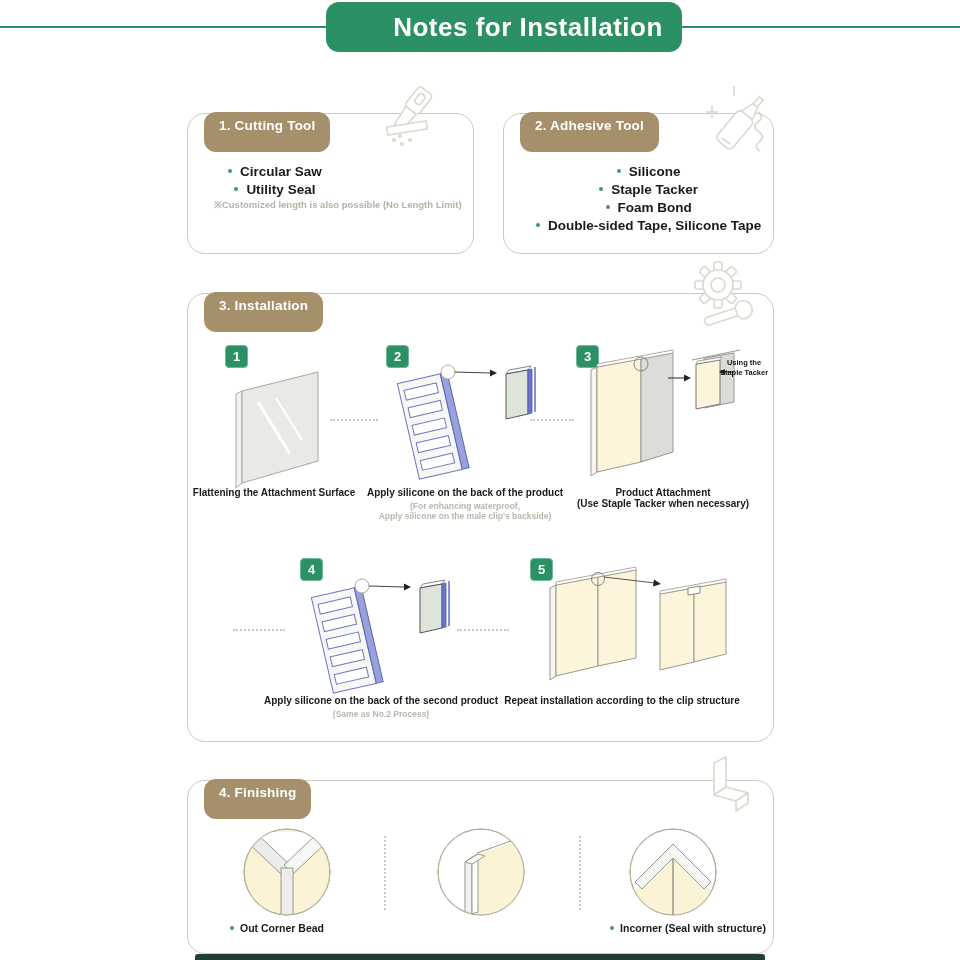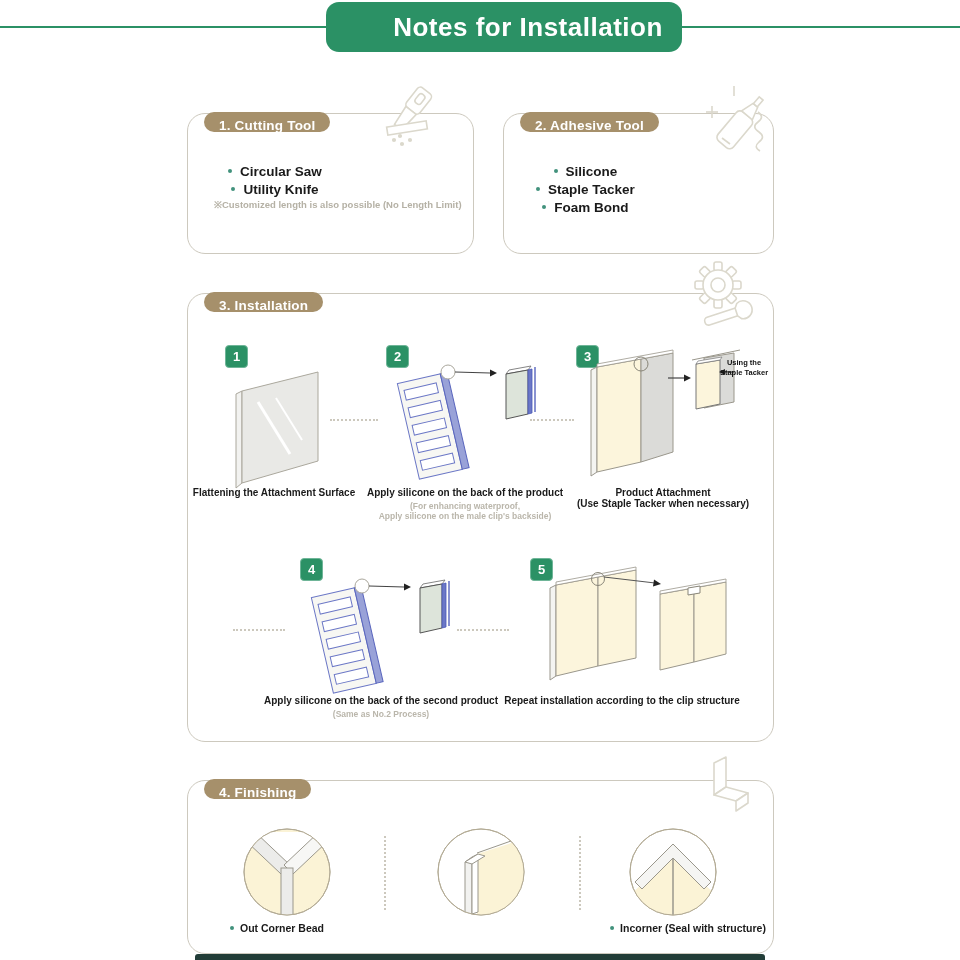--- a/index.html
+++ b/index.html
@@ -1,21 +1,21 @@
 <!DOCTYPE html>
 <html><head>
 <meta charset="utf-8">
 <style>
   html,body{margin:0;padding:0;}
   body{width:960px;height:960px;background:#fff;font-family:"Liberation Sans",sans-serif;position:relative;overflow:hidden;}
   .page{position:absolute;left:0;top:0;width:960px;height:960px;}
   .header-line{position:absolute;left:0;top:26px;width:960px;border-top:2px solid #2b9165;}
   .header-badge{position:absolute;left:326px;top:2px;width:308px;height:50px;background:#2b9165;border-radius:13px;color:#fff;font-size:26px;font-weight:bold;text-align:center;line-height:50px;letter-spacing:0.5px;padding-left:48px;}
   .box{position:absolute;border:1.5px solid #cdc9be;border-radius:18px;background:#fff;}
-  .sec-label{position:absolute;left:16px;top:-2px;height:20px;line-height:28px;padding:0 15px;background:#a6906b;color:#fff;font-weight:bold;font-size:13.5px;border-radius:12px;letter-spacing:0.2px;}
+  .sec-label{position:absolute;left:16px;top:-2px;height:40px;line-height:28px;padding:0 15px;background:#a6906b;color:#fff;font-weight:bold;font-size:13.5px;border-radius:12px;letter-spacing:0.2px;}
   .list{position:absolute;}
   .item{display:flex;align-items:center;gap:8px;font-weight:bold;font-size:13.5px;color:#1a1a1a;height:18px;justify-content:center;}
   .dot{width:4px;height:4px;border-radius:50%;background:#41927c;flex:none;}
   .note{position:absolute;color:#b5b1a5;font-size:9.5px;font-weight:bold;white-space:nowrap;}
   .icon{position:absolute;}
   .badge{position:absolute;width:21px;height:21px;background:#2b9165;border:1px solid #6fb598;border-radius:4px;color:#fff;font-weight:bold;font-size:13px;text-align:center;line-height:21px;}
   .caption{position:absolute;transform:translateX(-50%);white-space:nowrap;font-weight:bold;font-size:10px;color:#1a1a1a;}
   .subcaption{position:absolute;transform:translateX(-50%);white-space:nowrap;font-weight:bold;font-size:8.5px;color:#bab6ab;}
   .hdots{position:absolute;border-top:2px dotted #ccc8bd;height:0;}
   .vdots{position:absolute;border-left:2px dotted #ccc8bd;width:0;}
@@ -34,21 +34,21 @@
 
   <div class="box" style="left:187px;top:113px;width:285px;height:139px;">
     <div class="sec-label">1. Cutting Tool</div>
     <div class="list" style="left:40px;top:48px;">
       <div class="item">
           <span class="dot"></span>
           <span>Circular Saw</span>
         </div>
       <div class="item">
           <span class="dot"></span>
-          <span>Utility Knife</span>
+          <span>Utility Seal</span>
         </div>
     </div>
     <div class="note" style="left:26px;top:84px;">※Customized length is also possible (No Length Limit)</div>
   </div>
   <svg class="icon" style="left:372px;top:84px;" width="78" height="74" viewBox="0 0 78 74">
     <g stroke="#dbd8cc" stroke-width="1.6" fill="#fff">
       <g transform="rotate(38 40 26)">
         <rect x="31" y="2" width="17" height="25" rx="4"></rect>
         <rect x="36" y="7" width="7" height="11" rx="3"></rect>
         <polygon points="33,27 46,27 44,48 35,48"></polygon>
@@ -68,20 +68,24 @@
           <span class="dot"></span>
           <span>Silicone</span>
         </div>
       <div class="item">
           <span class="dot"></span>
           <span>Staple Tacker</span>
         </div>
       <div class="item">
           <span class="dot"></span>
           <span>Foam Bond</span>
+        </div>
+      <div class="item">
+          <span class="dot"></span>
+          <span>Double-sided Tape, Silicone Tape</span>
         </div>
     </div>
   </div>
   <svg class="icon" style="left:698px;top:82px;" width="90" height="82" viewBox="0 0 90 82">
     <g stroke="#dbd8cc" stroke-width="1.6" fill="#fff">
       <g transform="rotate(40 40 44)">
         <rect x="30" y="30" width="20" height="38" rx="5"></rect>
         <polygon points="33,30 47,30 43,17 37,17"></polygon>
         <rect x="37.5" y="8" width="5" height="9"></rect>
       </g>

